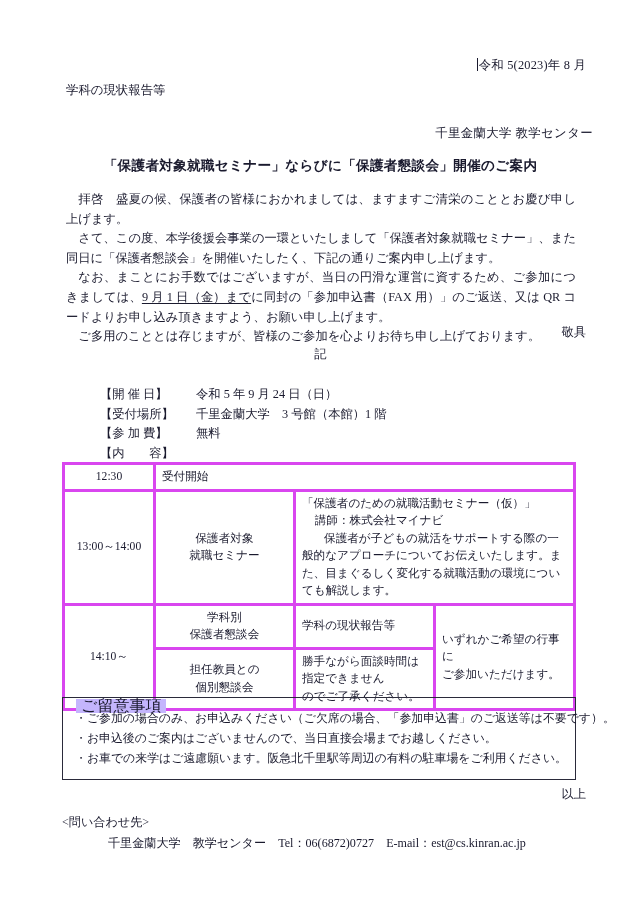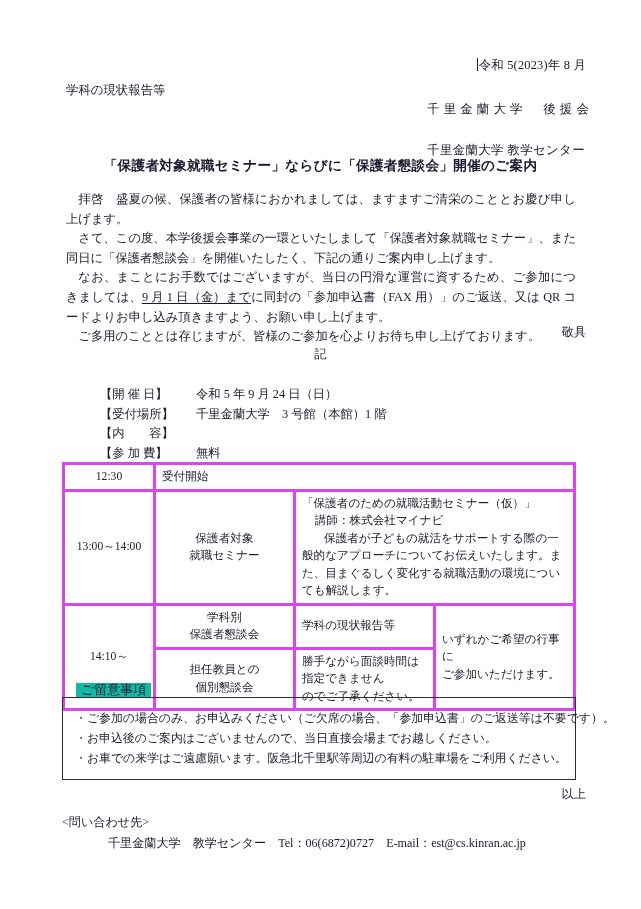--- a/index.html
+++ b/index.html
@@ -159,25 +159,25 @@
 
   
   .notes-wrap {
     position: absolute;
     top: 683px;
     left: 62px;
     width: 514px;
   }
   .notes-legend {
     position: absolute;
-    top: 0;
+    top: 16px;
     left: 14px;
-    background: #14b8a6;
+    background: #c4b5fd;
     padding: 0 5px;
-    font-size: 13px;
+    font-size: 16px;
     line-height: 14px;
     z-index: 2;
   }
   .notes-box {
     position: absolute;
     top: 14px;
     left: 0;
     width: 514px;
     box-sizing: border-box;
     border: 1px solid #2a2a3a;
@@ -209,21 +209,20 @@
 </head>
 <body>
 
 <div class="page">
 
   <div class="date-line"><span class="caret"></span><span>令和 5(2023)年 8 月</span></div>
 
   <div class="addressee">学科の現状報告等</div>
 
   <div class="org-block">
-    <div class="org-1">千里金蘭大学　後援会</div>
     <div class="org-2">千里金蘭大学 教学センター</div>
   </div>
 
   <div class="doc-title">「保護者対象就職セミナー」ならびに「保護者懇談会」開催のご案内</div>
 
   <div class="body-text">
     <p>拝啓　盛夏の候、保護者の皆様におかれましては、ますますご清栄のこととお慶び申し上げます。</p>
     <p>さて、この度、本学後援会事業の一環といたしまして「保護者対象就職セミナー」、また同日に「保護者懇談会」を開催いたしたく、下記の通りご案内申し上げます。</p>
     <p><span>なお、まことにお手数ではございますが、当日の円滑な運営に資するため、ご参加につきましては、</span><span class="u-line">9 月 1 日（金）まで</span><span>に同封の「参加申込書（FAX 用）」のご返送、又は QR コードよりお申し込み頂きますよう、お願い申し上げます。</span></p>
     <p>ご多用のこととは存じますが、皆様のご参加を心よりお待ち申し上げております。</p>
@@ -235,26 +234,26 @@
   <div class="details">
     <div class="detail-row">
       <span class="detail-label">【開 催 日】</span>
       <span class="detail-value">令和 5 年 9 月 24 日（日）</span>
     </div>
     <div class="detail-row">
       <span class="detail-label">【受付場所】</span>
       <span class="detail-value">千里金蘭大学　3 号館（本館）1 階</span>
     </div>
     <div class="detail-row">
+      <span class="detail-label">【参 加 費】</span>
+      <span class="detail-value">無料</span>
+    </div>
+    <div class="detail-row">
       <span class="detail-label">【内　　容】</span>
       <span class="detail-value"></span>
-    </div>
-    <div class="detail-row">
-      <span class="detail-label">【参 加 費】</span>
-      <span class="detail-value">無料</span>
     </div>
   </div>
 
   <table class="sched">
     <tbody>
       <tr>
         <td class="c-time">12:30</td>
         <td colspan="3">受付開始</td>
       </tr>
       <tr>

